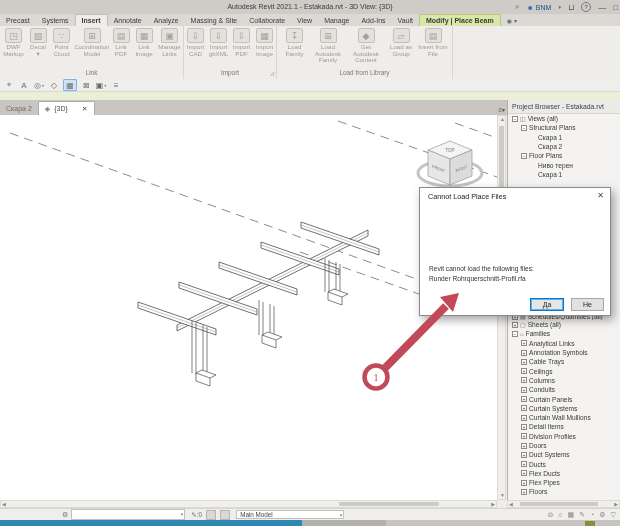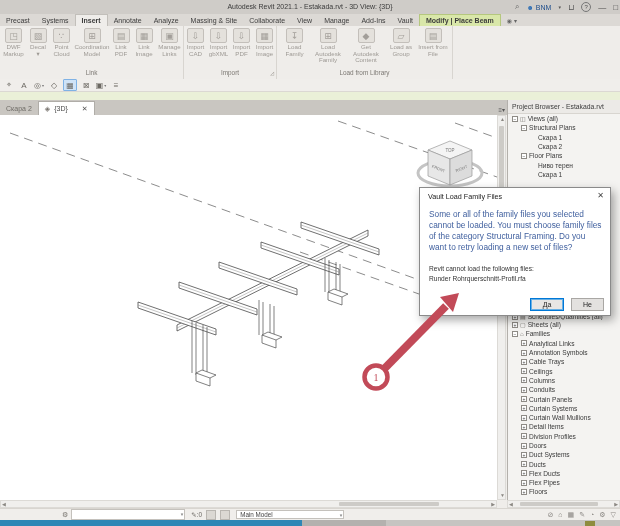--- a/index.html
+++ b/index.html
@@ -426,23 +426,22 @@
           <span>Flex Pipes</span>
         </div>
         <div class="trow" style="padding-left: 13px;">
           <span class="exp">+</span>
           <span>Floors</span>
         </div>
       </div>
   </div>
 
   <div id="dialog">
-    <div id="dlg-title">Vault Load Family Files</div>
+    <div id="dlg-title">Cannot Load Place Files</div>
     <div id="dlg-close">✕</div>
-    <div id="dlg-body">Some or all of the family files you selected cannot be loaded. You must choose family files of the category Structural Framing. Do you want to retry loading a new set of files?</div>
     <div id="dlg-note">
       <div>Revit cannot load the following files:</div>
       <div>Runder Rohrquerschnitt-Profil.rfa</div>
     </div>
     <div class="dlg-btn" id="btn-yes">Да</div>
     <div class="dlg-btn" id="btn-no">Не</div>
   </div>
 
   <svg id="anno">
     <line x1="384" y1="369" x2="446" y2="306" stroke="#c24a58" stroke-width="8"></line>

